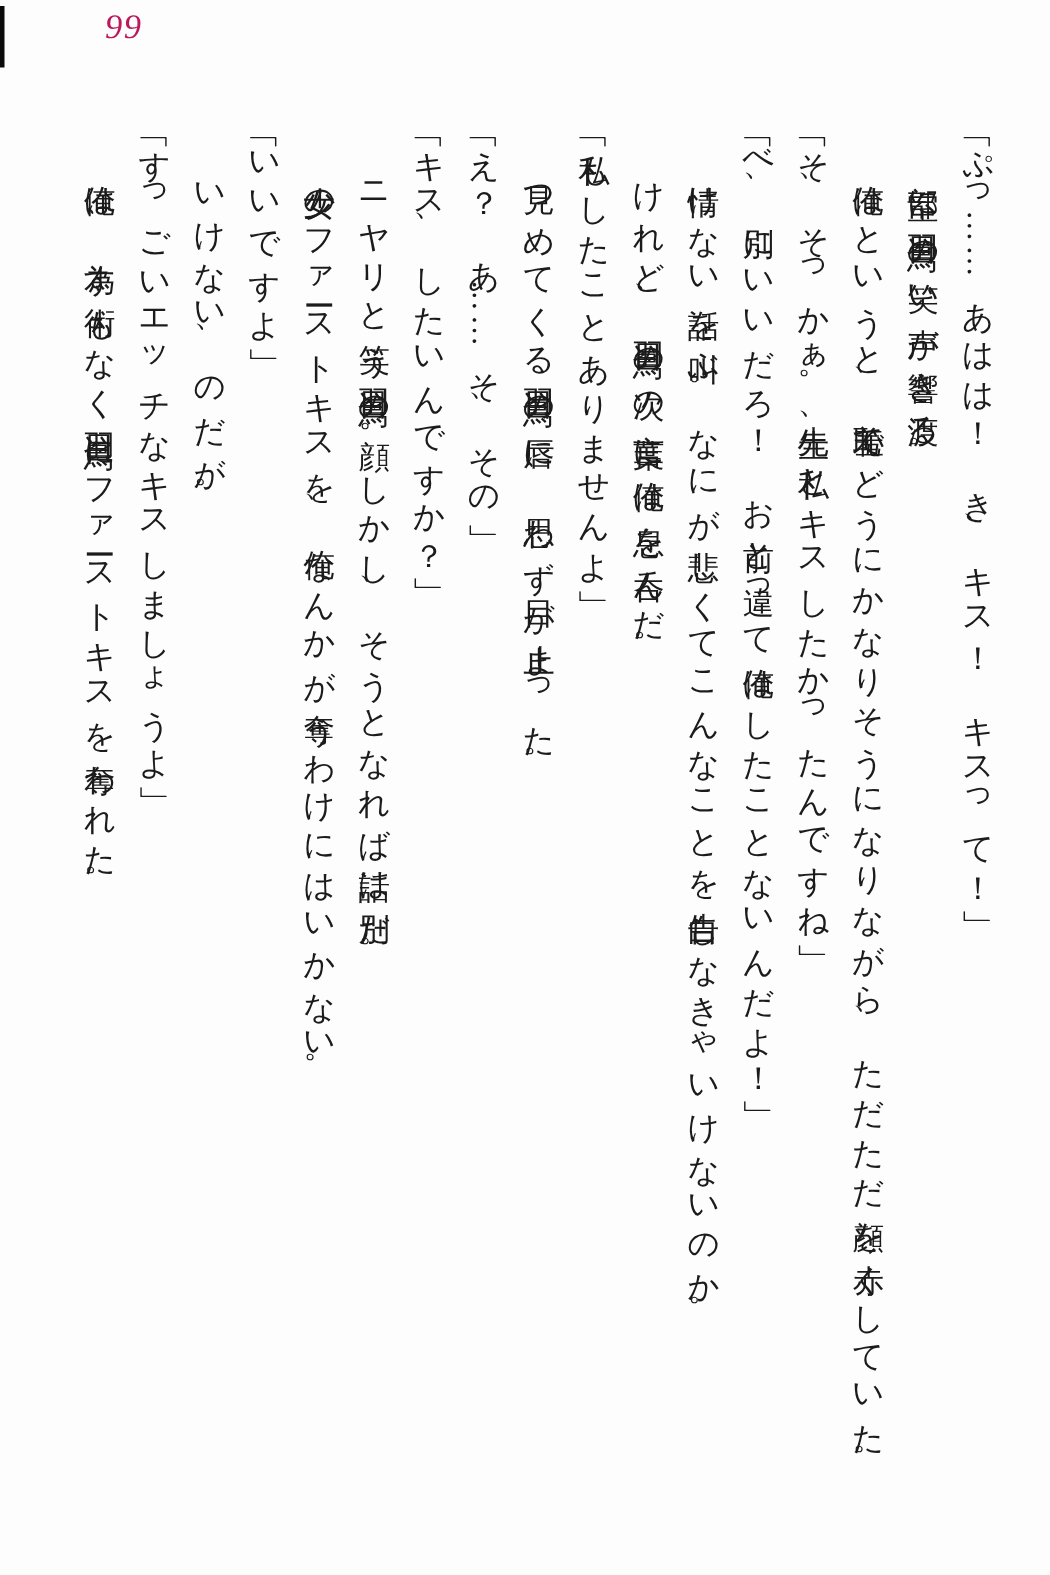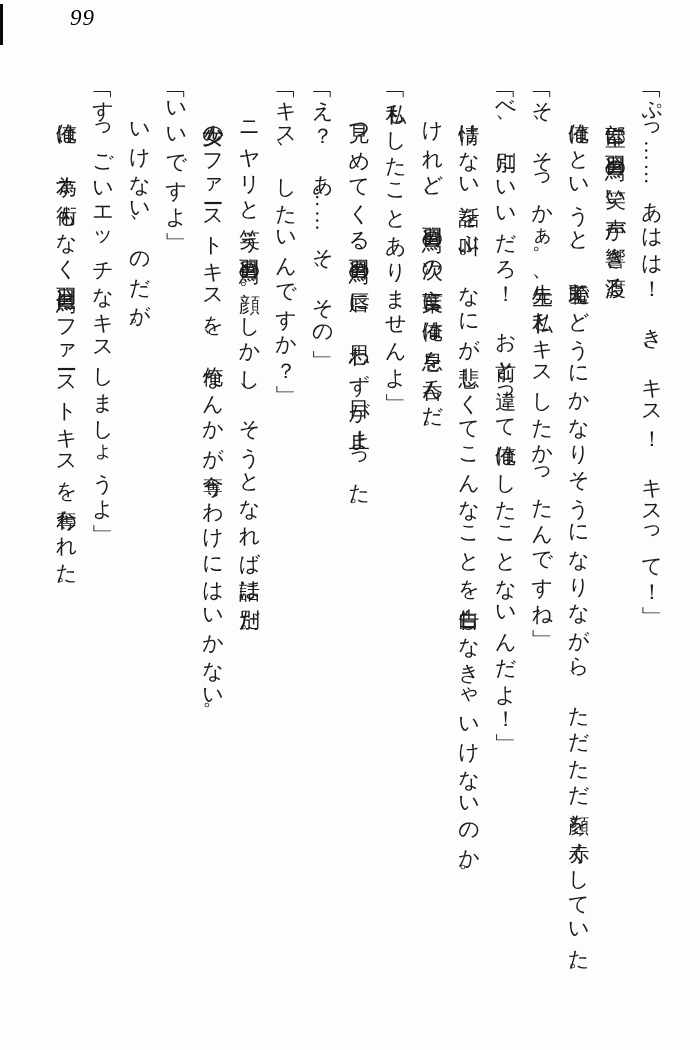--- a/index.html
+++ b/index.html
@@ -18,21 +18,21 @@
     background: #fdfdfd;
     overflow: hidden;
     font-family: "Liberation Serif", "DejaVu Serif", serif;
   }
   .page-number {
     position: absolute;
     top: 5px;
     left: 70px;
     font-size: 23px;
     font-style: italic;
-    color: #000000;
+    color: #be185d;
     letter-spacing: 1px;
   }
   .edge-mark {
     position: absolute;
     left: 0;
     top: 4px;
     width: 3px;
     height: 41px;
     background: #0a0a0a;
   }

